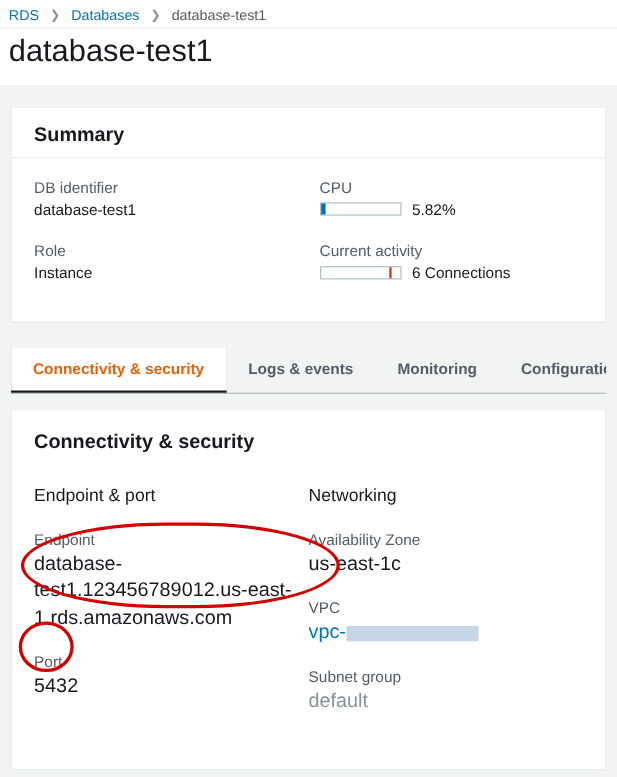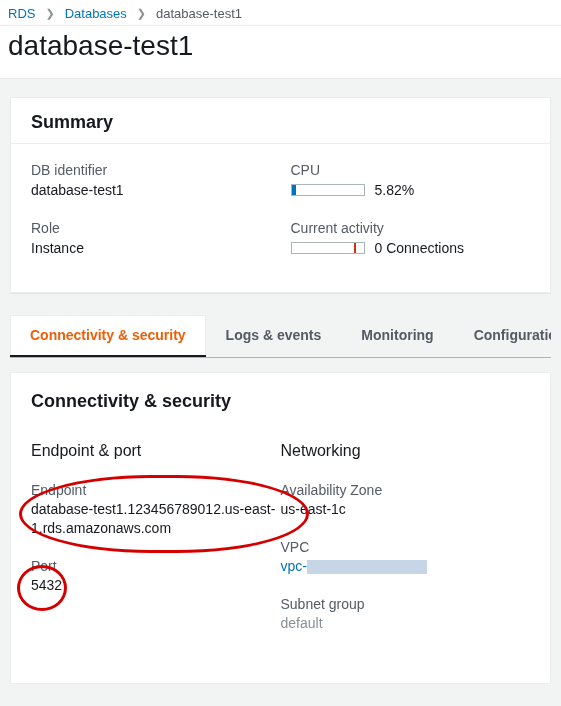--- a/index.html
+++ b/index.html
@@ -121,21 +121,21 @@
     color: #16191f;
     margin-bottom: 22px;
   }
   .sublabel {
     color: #545b64;
     font-size: 14px;
     margin-bottom: 2px;
   }
   .subvalue {
     color: #16191f;
-    font-size: 14px;
+    font-size: 18px;
     margin-bottom: 20px;
     word-wrap: break-word;
     line-height: 1.35;
   }
   .link-blue { color: #0073bb; text-decoration: none; }
   .redacted {
     display: inline-block;
     background: #c7d6e6;
     width: 120px; height: 14px;
     vertical-align: middle;
@@ -191,21 +191,21 @@
       <div>
         <div class="field-label">Role</div>
         <div class="field-value">Instance</div>
       </div>
       <div>
         <div class="field-label">Current activity</div>
         <div class="cpu-wrap">
           <div class="bar">
             <div class="bar-tick-red" style="left:62px"></div>
           </div>
-          <span class="field-value">0 Connections</span>
+          <span class="field-value">6 Connections</span>
         </div>
       </div>
     </div>
   </div>
 </div>
 
 <div class="tabs">
   <div class="tab active">Connectivity &amp; security</div>
   <div class="tab">Logs &amp; events</div>
   <div class="tab">Monitoring</div>

